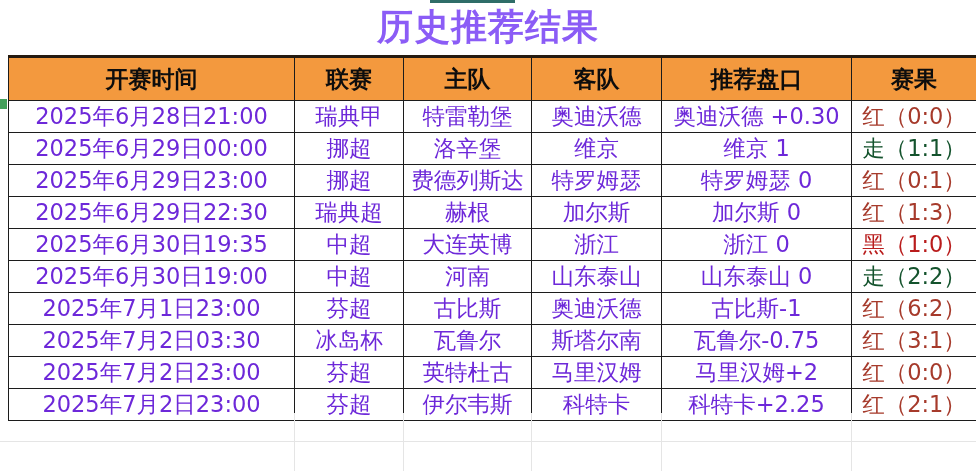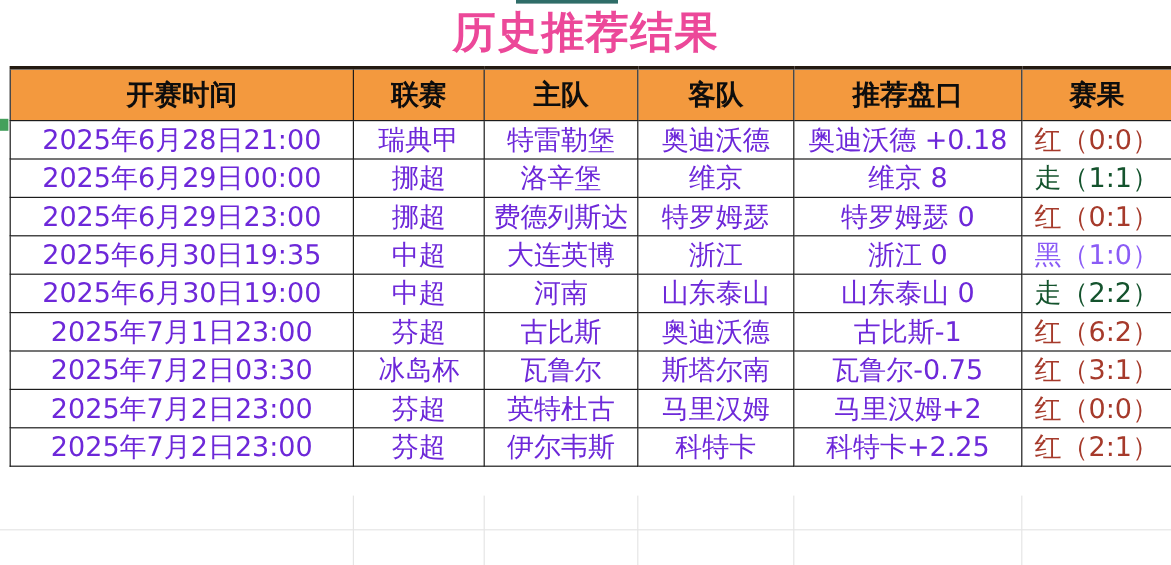--- a/index.html
+++ b/index.html
@@ -5,42 +5,42 @@
   html,body{margin:0;padding:0;}
   body{
     width:976px;height:471px;position:relative;overflow:hidden;
     background:#ffffff;color:#161616;
     font-family:"DejaVu Sans","Liberation Sans",sans-serif;
   }
   .top-accent{position:absolute;left:430px;top:0;width:85px;height:3px;background:#2F6D68;}
   .page-title{
     position:absolute;left:0;top:0;width:100%;height:55px;
     display:flex;align-items:center;justify-content:center;
-    font-size:36px;font-weight:bold;letter-spacing:1px;color:#ec4899;border-radius:10px;
+    font-size:36px;font-weight:bold;letter-spacing:1px;color:#8b5cf6;border-radius:10px;
   }
   .selection-nub{position:absolute;left:0;top:99px;width:7px;height:10px;background:#44A05C;}
   table.results{
     position:absolute;left:8px;top:55px;width:968px;
     border-collapse:collapse;table-layout:fixed;background:#ffffff;
   }
   table.results th, table.results td{
     border:1.5px solid #1C1C1C;
     text-align:center;vertical-align:middle;padding:0;
     white-space:nowrap;overflow:hidden;
   }
   table.results thead th{
     background:#F3993E;height:42px;
     border-top:3px solid #241A10;
     font-size:23px;font-weight:bold;color:#0d0d0d;
   }
   table.results tbody tr{height:31.3px;}
   table.results tbody td{font-size:22.5px;font-weight:normal;color:#6d28d9;}
   td.result-cell[data-type="win"]{color:#A63A2B;text-align:center;}
   td.result-cell[data-type="push"]{color:#14532d;}
-  td.result-cell[data-type="loss"]{color:#8b5cf6;}
+  td.result-cell[data-type="loss"]{color:#b91c1c;}
   .faint-v{position:absolute;top:413px;height:58px;width:1px;background:#E5E5E5;}
   .faint-h{position:absolute;top:441px;left:0;width:976px;height:1px;background:#E5E5E5;}
   .v1{left:294px;} .v2{left:403px;} .v3{left:531px;} .v4{left:661px;} .v5{left:851px;}
 </style>
 </head>
 <body>
 
 <div class="top-accent"></div>
 <div class="page-title">历史推荐结果</div>
 <div class="selection-nub"></div>
@@ -63,38 +63,46 @@
       <th>推荐盘口</th>
       <th>赛果</th>
     </tr>
   </thead>
   <tbody>
     <tr>
       <td>2025年6月28日21:00</td>
       <td>瑞典甲</td>
       <td>特雷勒堡</td>
       <td>奥迪沃德</td>
-      <td>奥迪沃德 +0.18</td>
+      <td>奥迪沃德 +0.30</td>
       <td class="result-cell" data-type="win">红（0:0）</td>
     </tr>
     <tr>
       <td>2025年6月29日00:00</td>
       <td>挪超</td>
       <td>洛辛堡</td>
       <td>维京</td>
-      <td>维京 8</td>
+      <td>维京 1</td>
       <td class="result-cell" data-type="push">走（1:1）</td>
     </tr>
     <tr>
       <td>2025年6月29日23:00</td>
       <td>挪超</td>
       <td>费德列斯达</td>
       <td>特罗姆瑟</td>
       <td>特罗姆瑟 0</td>
       <td class="result-cell" data-type="win">红（0:1）</td>
+    </tr>
+    <tr>
+      <td>2025年6月29日22:30</td>
+      <td>瑞典超</td>
+      <td>赫根</td>
+      <td>加尔斯</td>
+      <td>加尔斯 0</td>
+      <td class="result-cell" data-type="win">红（1:3）</td>
     </tr>
     <tr>
       <td>2025年6月30日19:35</td>
       <td>中超</td>
       <td>大连英博</td>
       <td>浙江</td>
       <td>浙江 0</td>
       <td class="result-cell" data-type="loss">黑（1:0）</td>
     </tr>
     <tr>

